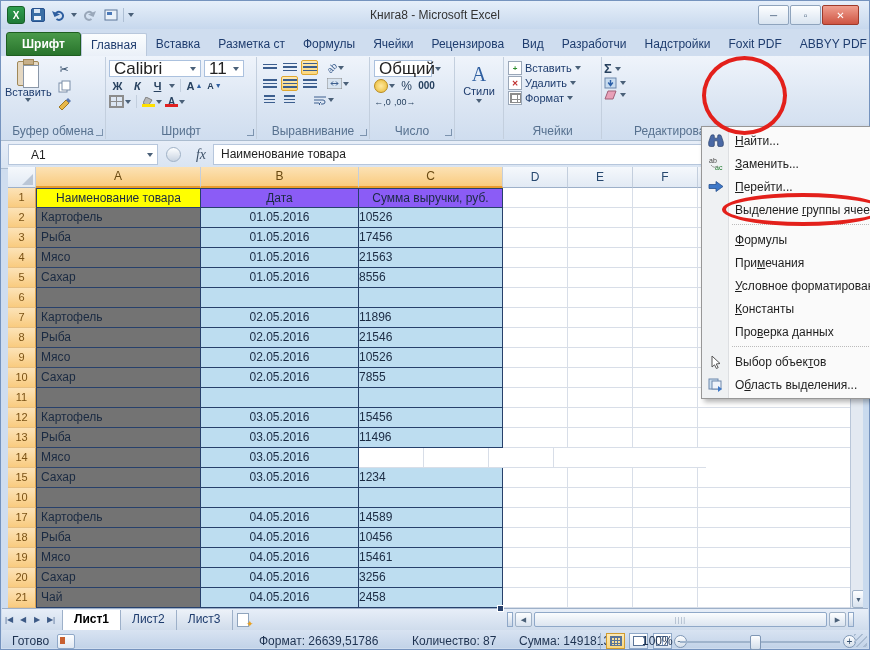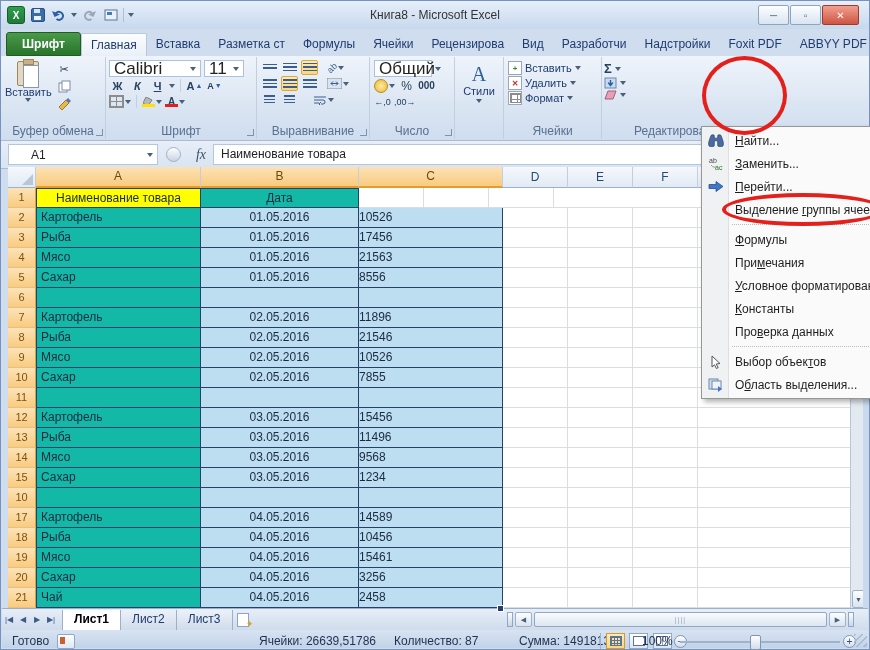--- a/index.html
+++ b/index.html
@@ -59,22 +59,22 @@
   .rnum{width:28px;flex:none;background:linear-gradient(to bottom,#FCE3B8,#F9CB7F);border-right:1px solid #D9A14E;border-bottom:1px solid #E7C084;font-size:11px;color:#7A5215;text-align:center;line-height:19px;box-sizing:border-box}
   .cell{flex:none;font-size:12px;line-height:19px;color:#1A2A42;overflow:hidden;white-space:nowrap;box-sizing:border-box}
   .cell.tbl{border-right:1px solid #27406B;border-bottom:1px solid #27406B}
   .cell.ca{width:165px;padding-left:4px;border-left:1px solid #27406B}
   .cell.cb{width:158px;text-align:center}
   .cell.cc{width:144px;text-align:left}
   .r1 .cell.tbl{border-top:1px solid #27406B;text-align:center;padding-left:0}
   .cell.empty{background:#fff;border-right:1px solid #D8DEE8;border-bottom:1px solid #D8DEE8;width:65px}
   .cell.gfill{width:152px;border-right:none}
   .bg-yellow{background:#FFFF00}
-  .bg-hdrgreen{background:#14b8a6}
-  .bg-green{background:#14b8a6}
+  .bg-hdrgreen{background:#8b5cf6}
+  .bg-green{background:#737373}
   .bg-blue{background:#BDDDF0}
   .fill-handle{position:absolute;left:496px;top:604px;width:5px;height:5px;background:#27406B;border:1px solid #fff;z-index:12}
   
   .vscroll{position:absolute;left:849px;top:166px;width:15px;height:441px;background:#E3E9F1;border-left:1px solid #B9C6D8;z-index:5}
   .vs-btn{position:absolute;left:1px;right:1px;height:16px;background:linear-gradient(#FDFEFF,#D9E3EF);border:1px solid #9FB1C6;border-radius:2px;display:flex;align-items:center;justify-content:center;font-size:7px;color:#4A6078}
   .vs-thumb{position:absolute;left:1px;right:1px;top:18px;height:208px;background:linear-gradient(to right,#F4F8FC,#D5E0EC);border:1px solid #8FA8C8;border-radius:2px}
   .rframe{position:absolute;right:0;top:166px;width:6px;height:441px;background:#C9DAEE;z-index:5}
   
   .menu{position:absolute;left:700px;top:125px;width:170px;background:linear-gradient(to right,#EFF1F3 0,#EFF1F3 26px,#DDDFE2 26px,#DDDFE2 27px,#FAFAFA 27px);border:1px solid #979797;box-shadow:3px 3px 5px rgba(0,0,0,.3);z-index:40;padding:2px 0}
   .menu-item{height:23px;display:flex;align-items:center;font-size:12px;color:#1E1E1E;position:relative;white-space:nowrap}
@@ -407,20 +407,21 @@
         <div class="hdr" style="width: 65px;">D</div>
         <div class="hdr" style="width: 65px;">E</div>
         <div class="hdr" style="width: 65px;">F</div>
         <div class="hdr" style="width: 152px;">G</div>
       </div>
     <div id="gridrows">
         <div class="grid-row r1">
           <div class="rnum">1</div>
           <div class="cell tbl ca bg-yellow">Наименование товара</div>
           <div class="cell tbl cb bg-hdrgreen">Дата</div>
+          <div class="cell tbl cc bg-hdrgreen">Сумма выручки, руб.</div>
           <div class="cell empty"></div>
           <div class="cell empty"></div>
           <div class="cell empty"></div>
           <div class="cell empty gfill"></div>
         </div>
         <div class="grid-row">
           <div class="rnum">2</div>
           <div class="cell tbl ca bg-green">Картофель</div>
           <div class="cell tbl cb bg-blue">01.05.2016</div>
           <div class="cell tbl cc bg-blue">10526</div>
@@ -536,21 +537,20 @@
           <div class="cell tbl cc bg-blue">11496</div>
           <div class="cell empty"></div>
           <div class="cell empty"></div>
           <div class="cell empty"></div>
           <div class="cell empty gfill"></div>
         </div>
         <div class="grid-row">
           <div class="rnum">14</div>
           <div class="cell tbl ca bg-green">Мясо</div>
           <div class="cell tbl cb bg-blue">03.05.2016</div>
-          <div class="cell tbl cc bg-blue">9568</div>
           <div class="cell empty"></div>
           <div class="cell empty"></div>
           <div class="cell empty"></div>
           <div class="cell empty gfill"></div>
         </div>
         <div class="grid-row">
           <div class="rnum">15</div>
           <div class="cell tbl ca bg-green">Сахар</div>
           <div class="cell tbl cb bg-blue">03.05.2016</div>
           <div class="cell tbl cc bg-blue">1234</div>
@@ -725,22 +725,22 @@
       <span class="hs-arrow">◀</span>
       <span class="hs-thumb">||||</span>
       <span class="hs-arrow">▶</span>
       <span class="hs-split"></span>
     </div>
   </div>
 
   <div class="status">
     <span class="st-abs" style="left:10px">Готово</span>
     <span class="macroic"></span>
-    <span class="st-abs" style="left:257px">Ячейки: 26639,51786</span>
-    <span class="st-abs" style="left:392px">Количество: 87</span>
+    <span class="st-abs" style="left:257px">Формат: 26639,51786</span>
+    <span class="st-abs" style="left:410px">Количество: 87</span>
     <span class="st-abs" style="left:517px">Сумма: 1491813</span>
     <span class="st-abs" style="left:598px;top:3px;width:1px;height:16px;background:#9FB4CC"></span>
     <span class="st-abs" style="left:604px;top:3px">
       <span class="vbtn sel">
           <span class="vb-ic" style="background:repeating-linear-gradient(to right,#5A7498 0 1px,transparent 1px 3px),repeating-linear-gradient(to bottom,#5A7498 0 1px,transparent 1px 3px)"></span>
         </span>
       <span class="vbtn">
           <span class="vb-ic"></span>
         </span>
       <span class="vbtn">

